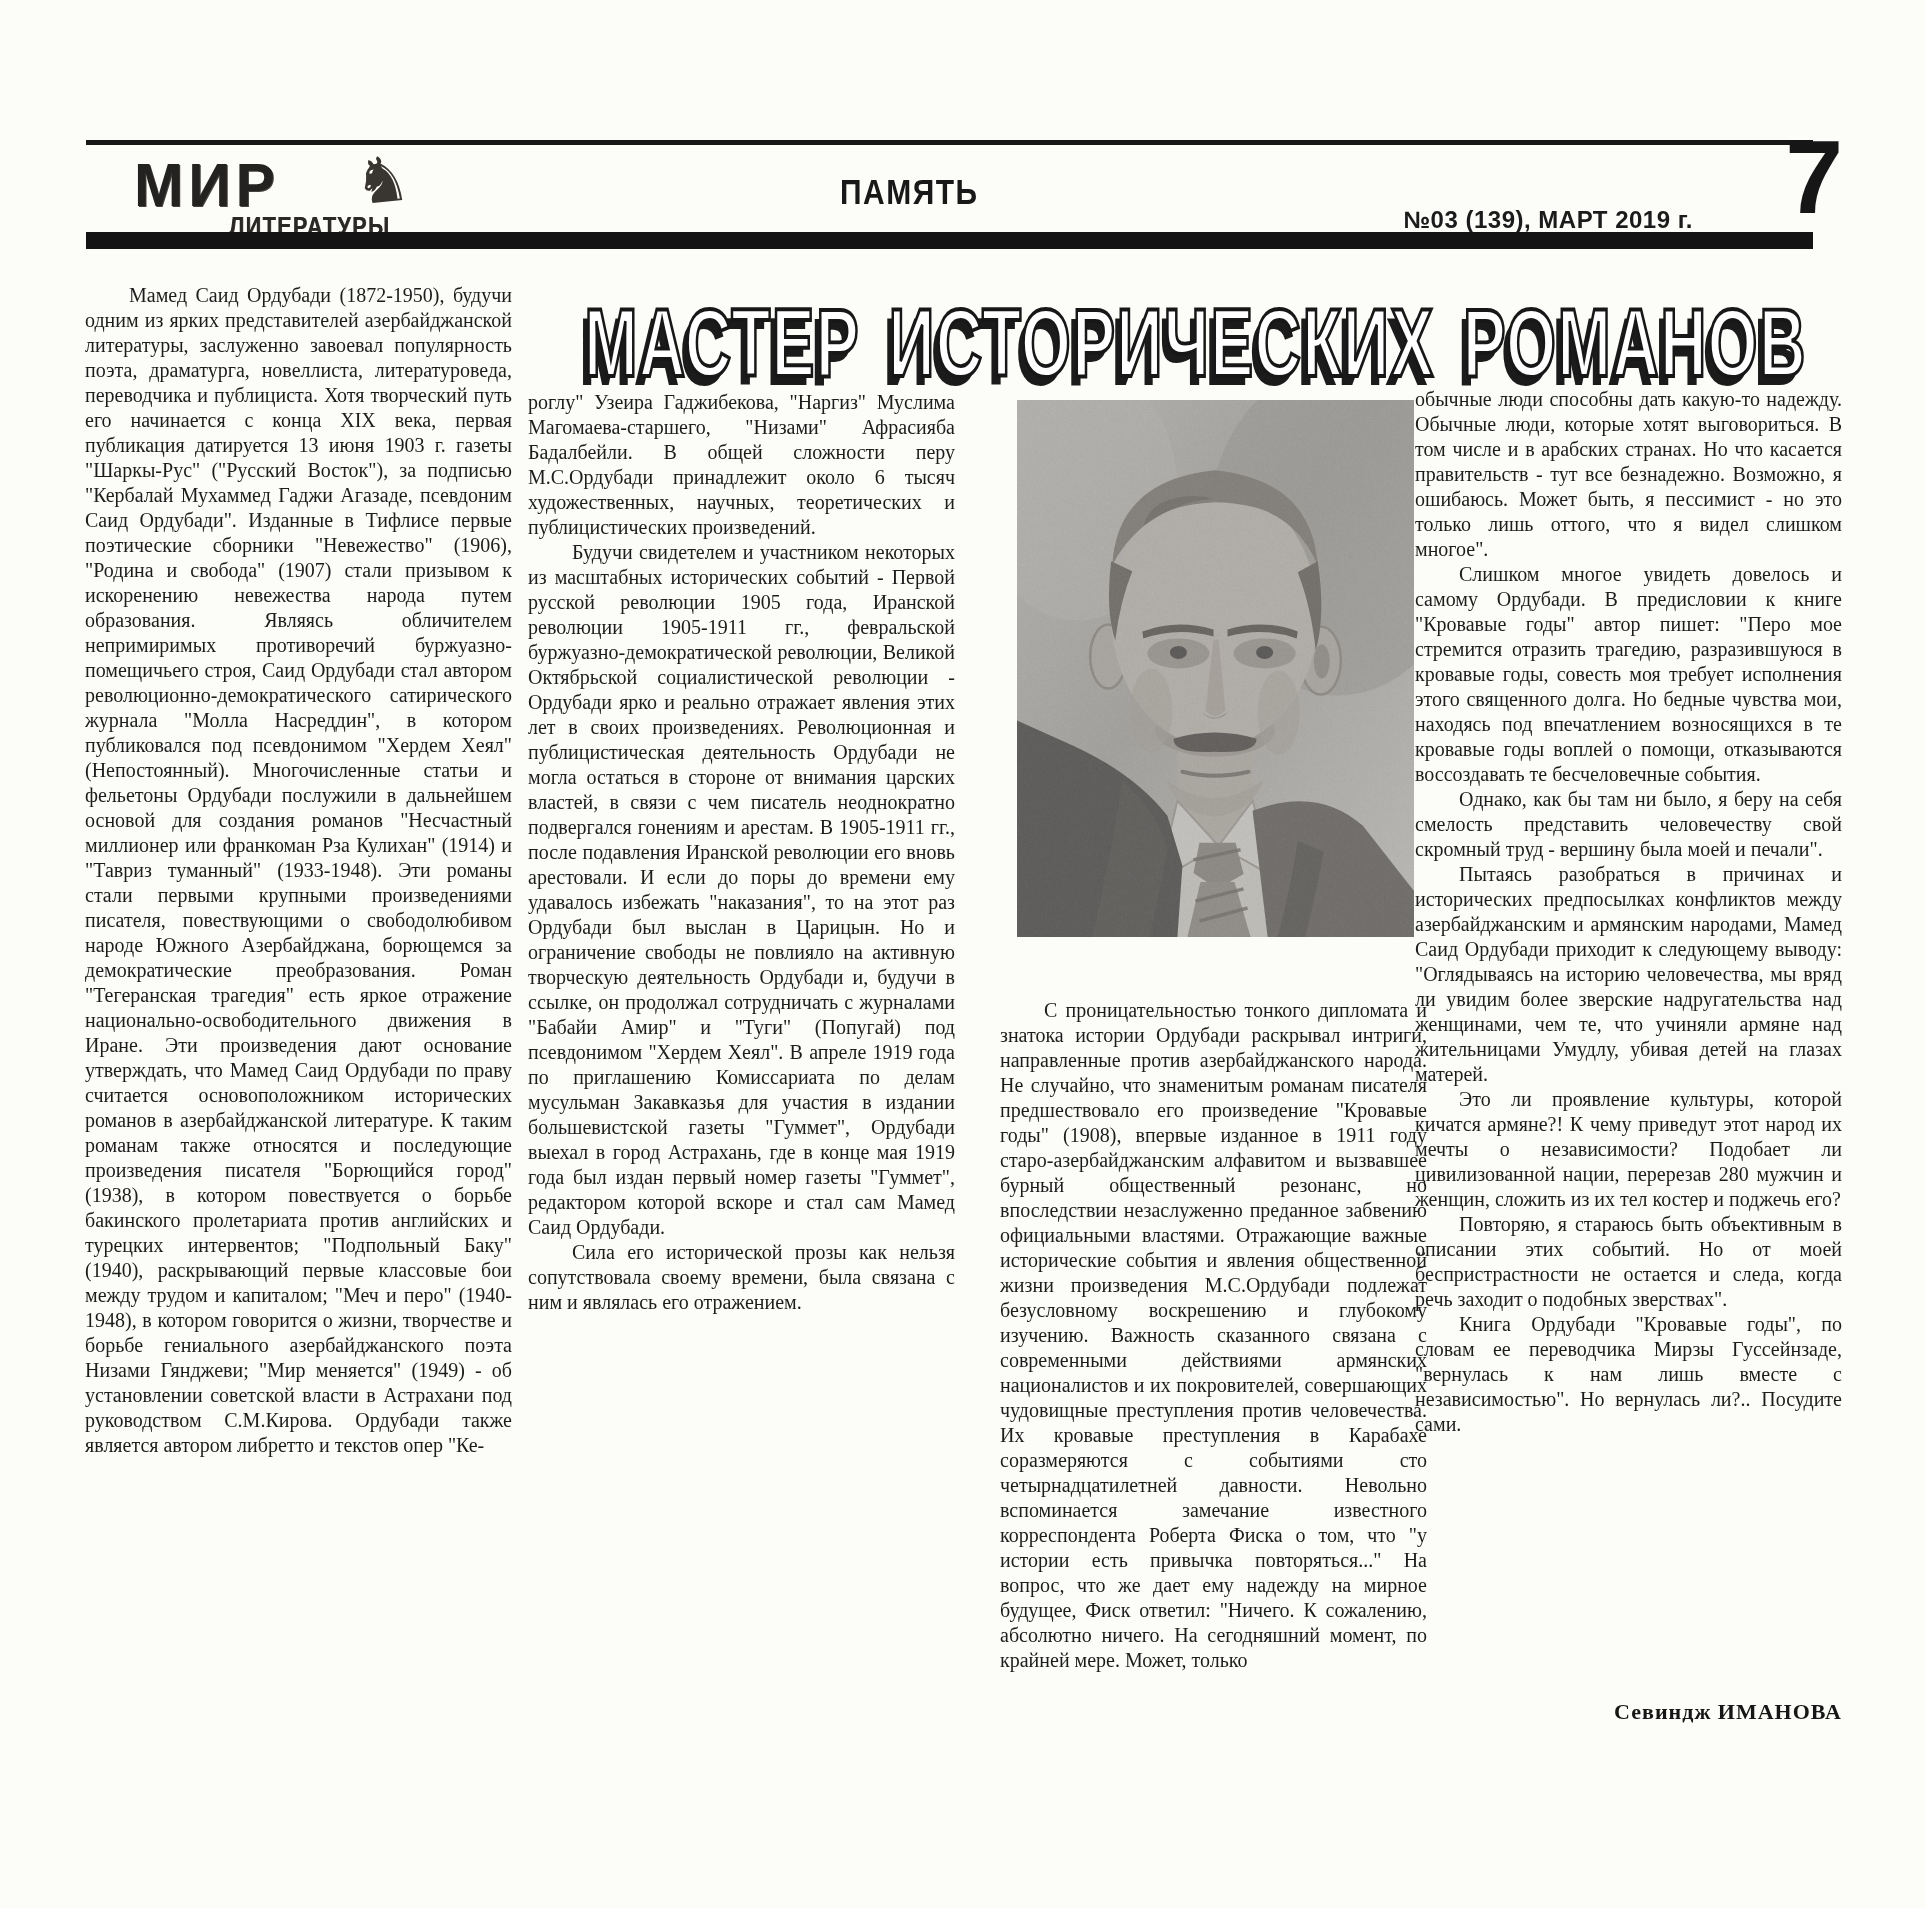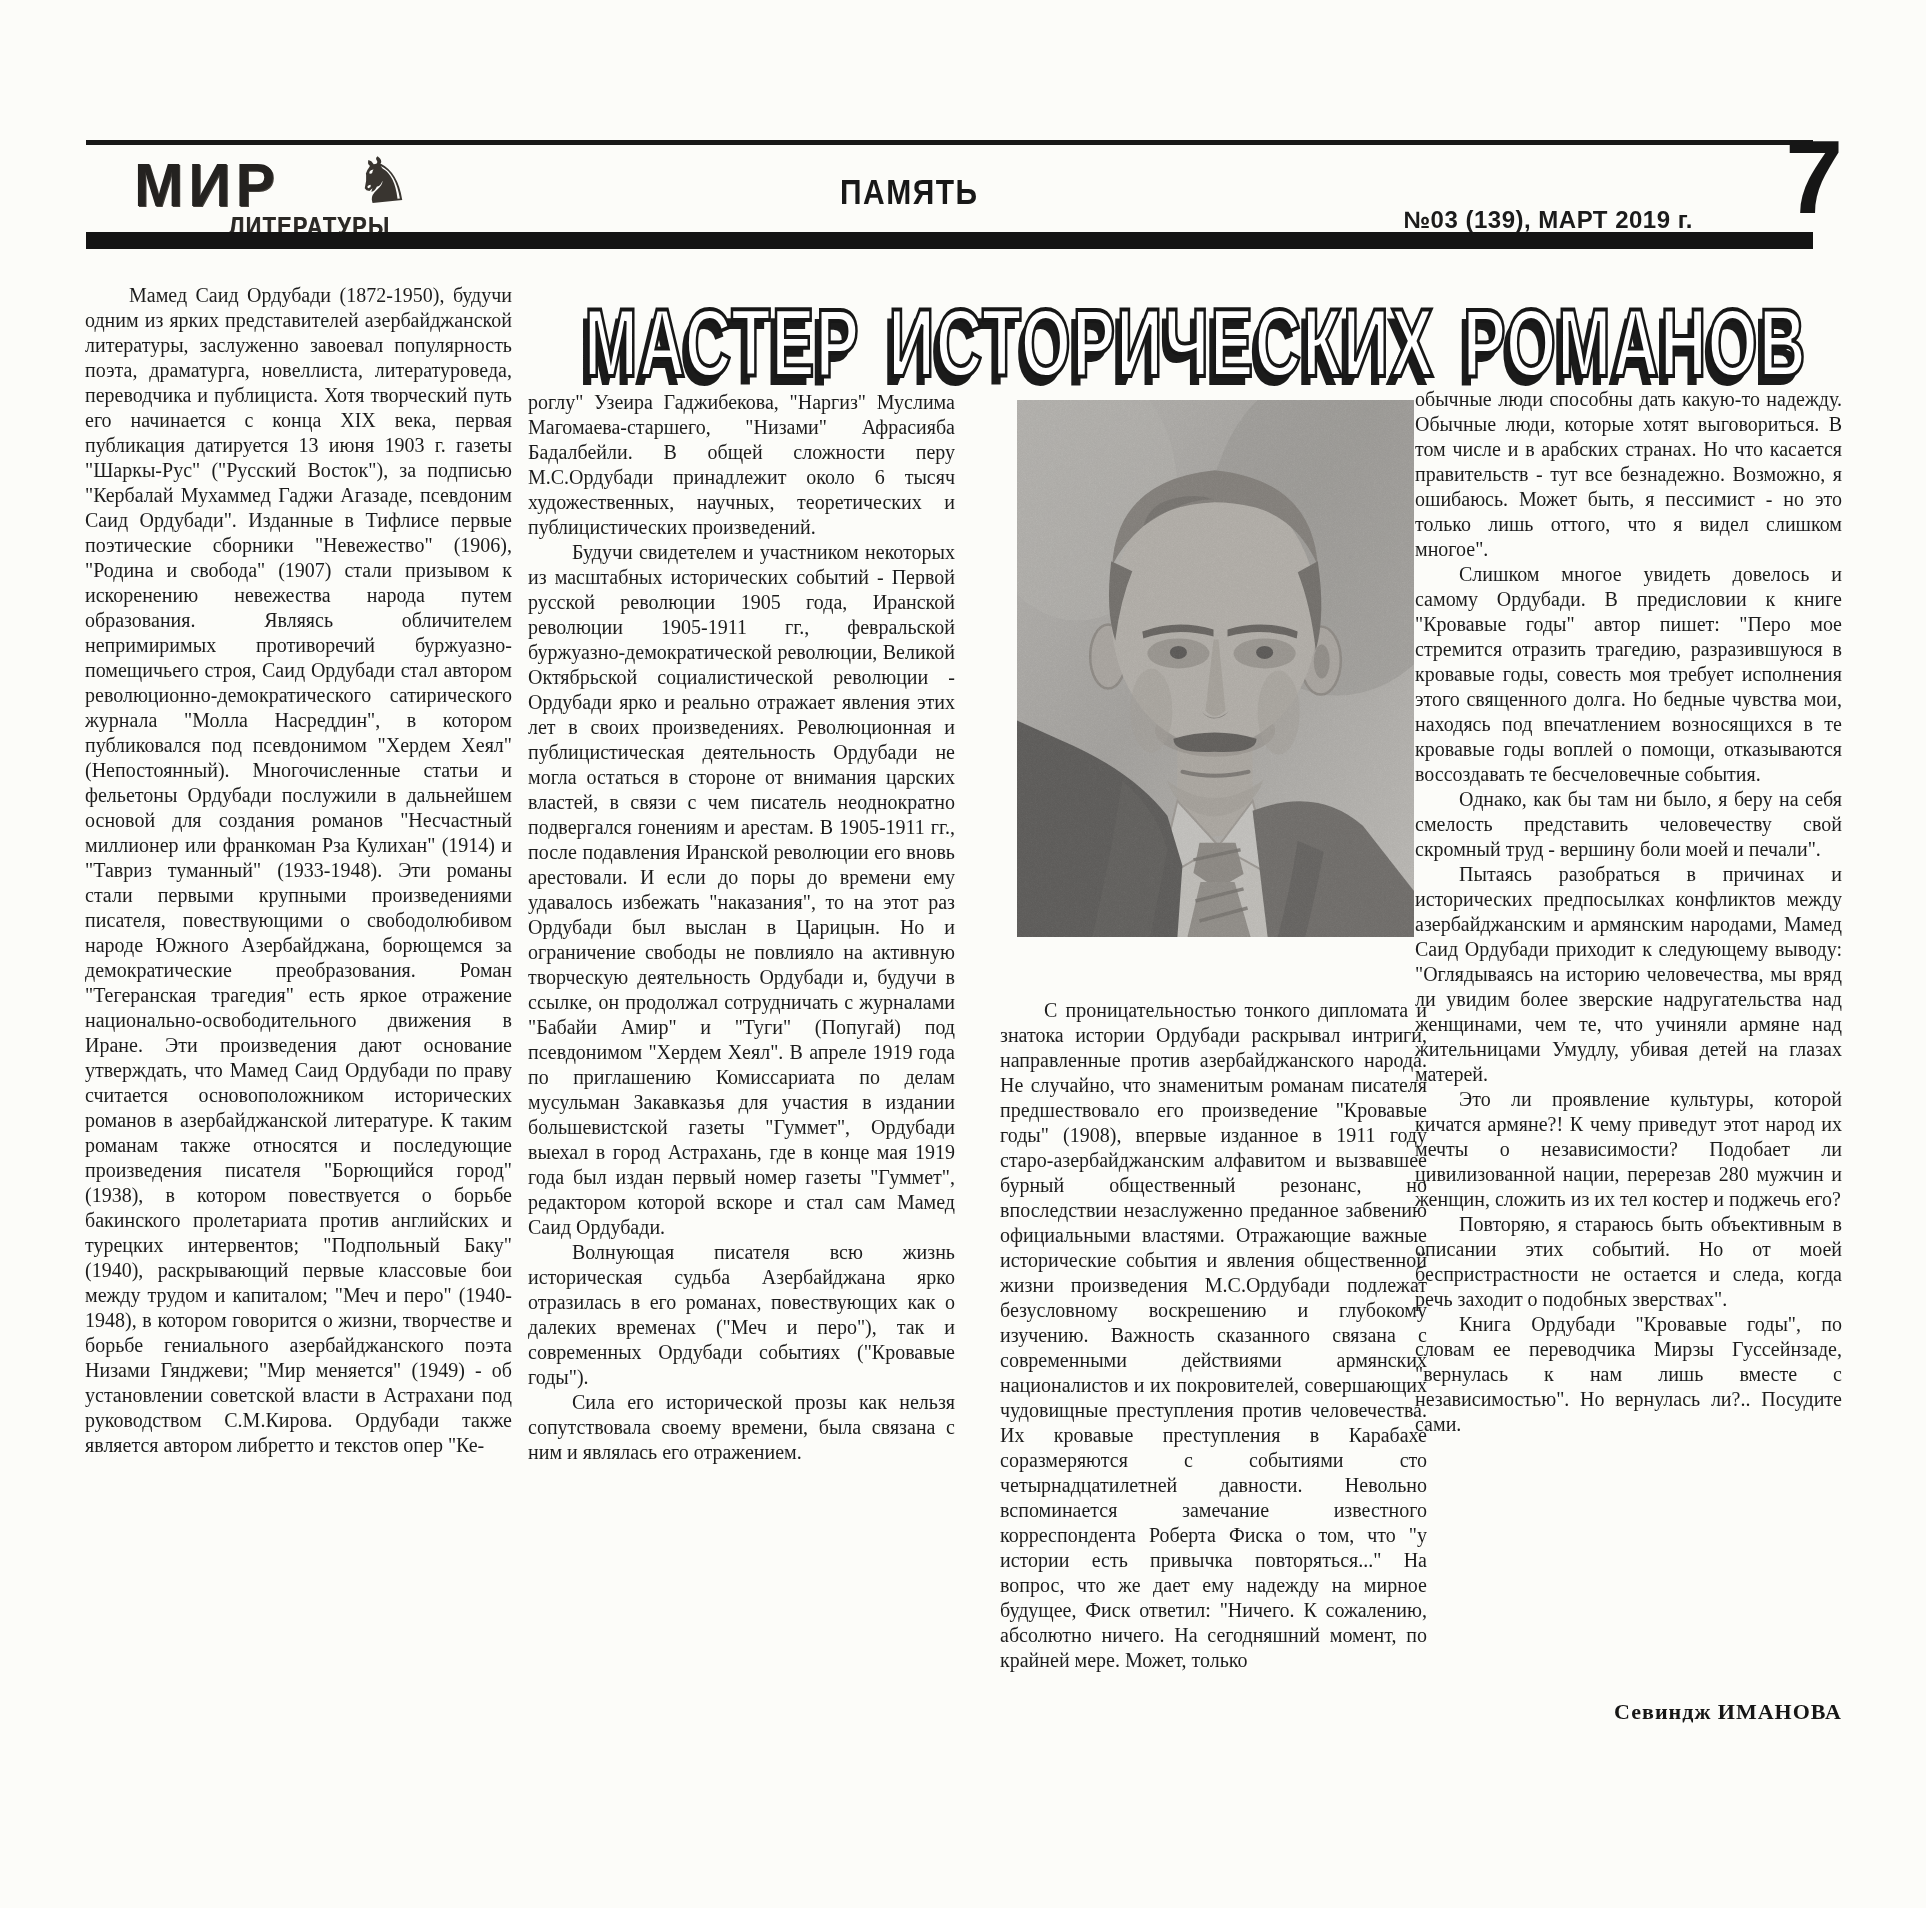--- a/index.html
+++ b/index.html
@@ -209,30 +209,29 @@
       <rect x="0" y="0" width="792" height="1072" filter="url(#grain)" opacity="0.5" fill="#888"></rect>
     </svg>
   </figure>
 
   <section class="col col1">
       <p class="para indent">Мамед Саид Ордубади (1872-1950), будучи одним из ярких представителей азербайджанской литературы, заслуженно завоевал популярность поэта, драматурга, новеллиста, литературоведа, переводчика и публициста. Хотя творческий путь его начинается с конца XIX века, первая публикация датируется 13 июня 1903 г. газеты "Шаркы-Рус" ("Русский Восток"), за подписью "Кербалай Мухаммед Гаджи Агазаде, псевдоним Саид Ордубади". Изданные в Тифлисе первые поэтические сборники "Невежество" (1906), "Родина и свобода" (1907) стали призывом к искоренению невежества народа путем образования. Являясь обличителем непримиримых противоречий буржуазно-помещичьего строя, Саид Ордубади стал автором революционно-демократического сатирического журнала "Молла Насреддин", в котором публиковался под псевдонимом "Хердем Хеял" (Непостоянный). Многочисленные статьи и фельетоны Ордубади послужили в дальнейшем основой для создания романов "Несчастный миллионер или франкоман Рза Кулихан" (1914) и "Тавриз туманный" (1933-1948). Эти романы стали первыми крупными произведениями писателя, повествующими о свободолюбивом народе Южного Азербайджана, борющемся за демократические преобразования. Роман "Тегеранская трагедия" есть яркое отражение национально-освободительного движения в Иране. Эти произведения дают основание утверждать, что Мамед Саид Ордубади по праву считается основоположником исторических романов в азербайджанской литературе. К таким романам также относятся и последующие произведения писателя "Борющийся город" (1938), в котором повествуется о борьбе бакинского пролетариата против английских и турецких интервентов; "Подпольный Баку" (1940), раскрывающий первые классовые бои между трудом и капиталом; "Меч и перо" (1940-1948), в котором говорится о жизни, творчестве и борьбе гениального азербайджанского поэта Низами Гянджеви; "Мир меняется" (1949) - об установлении советской власти в Астрахани под руководством С.М.Кирова. Ордубади также является автором либретто и текстов опер "Ке-</p>
     </section>
   <section class="col col2">
       <p class="para">роглу" Узеира Гаджибекова, "Наргиз" Муслима Магомаева-старшего, "Низами" Афрасияба Бадалбейли. В общей сложности перу М.С.Ордубади принадлежит около 6 тысяч художественных, научных, теоретических и публицистических произведений.</p>
       <p class="para indent">Будучи свидетелем и участником некоторых из масштабных исторических событий - Первой русской революции 1905 года, Иранской революции 1905-1911 гг., февральской буржуазно-демократической революции, Великой Октябрьской социалистической революции - Ордубади ярко и реально отражает явления этих лет в своих произведениях. Революционная и публицистическая деятельность Ордубади не могла остаться в стороне от внимания царских властей, в связи с чем писатель неоднократно подвергался гонениям и арестам. В 1905-1911 гг., после подавления Иранской революции его вновь арестовали. И если до поры до времени ему удавалось избежать "наказания", то на этот раз Ордубади был выслан в Царицын. Но и ограничение свободы не повлияло на активную творческую деятельность Ордубади и, будучи в ссылке, он продолжал сотрудничать с журналами "Бабайи Амир" и "Туги" (Попугай) под псевдонимом "Хердем Хеял". В апреле 1919 года по приглашению Комиссариата по делам мусульман Закавказья для участия в издании большевистской газеты "Гуммет", Ордубади выехал в город Астрахань, где в конце мая 1919 года был издан первый номер газеты "Гуммет", редактором которой вскоре и стал сам Мамед Саид Ордубади.</p>
-      <p class="para indent">Волнующая писателя всю жизнь историческая судьба Азербайджана ярко отразилась в его романах, повествующих как о далеких временах ("Меч и перо"), так и современных Ордубади событиях ("Кровавые годы").</p>
       <p class="para indent">Сила его исторической прозы как нельзя сопутствовала своему времени, была связана с ним и являлась его отражением.</p>
     </section>
   <section class="col col3">
       <p class="para indent">С проницательностью тонкого дипломата и знатока истории Ордубади раскрывал интриги, направленные против азербайджанского народа. Не случайно, что знаменитым романам писателя предшествовало его произведение "Кровавые годы" (1908), впервые изданное в 1911 году старо-азербайджанским алфавитом и вызвавшее бурный общественный резонанс, но впоследствии незаслуженно преданное забвению официальными властями. Отражающие важные исторические события и явления общественной жизни произведения М.С.Ордубади подлежат безусловному воскрешению и глубокому изучению. Важность сказанного связана с современными действиями армянских националистов и их покровителей, совершающих чудовищные преступления против человечества. Их кровавые преступления в Карабахе соразмеряются с событиями сто четырнадцатилетней давности. Невольно вспоминается замечание известного корреспондента Роберта Фиска о том, что "у истории есть привычка повторяться..." На вопрос, что же дает ему надежду на мирное будущее, Фиск ответил: "Ничего. К сожалению, абсолютно ничего. На сегодняшний момент, по крайней мере. Может, только</p>
     </section>
   <section class="col col4">
       <p class="para">обычные люди способны дать какую-то надежду. Обычные люди, которые хотят выговориться. В том числе и в арабских странах. Но что касается правительств - тут все безнадежно. Возможно, я ошибаюсь. Может быть, я пессимист - но это только лишь оттого, что я видел слишком многое".</p>
       <p class="para indent">Слишком многое увидеть довелось и самому Ордубади. В предисловии к книге "Кровавые годы" автор пишет: "Перо мое стремится отразить трагедию, разразившуюся в кровавые годы, совесть моя требует исполнения этого священного долга. Но бедные чувства мои, находясь под впечатлением возносящихся в те кровавые годы воплей о помощи, отказываются воссоздавать те бесчеловечные события.</p>
-      <p class="para indent">Однако, как бы там ни было, я беру на себя смелость представить человечеству свой скромный труд - вершину боли моей и печали".</p>
+      <p class="para indent">Однако, как бы там ни было, я беру на себя смелость представить человечеству свой скромный труд - вершину была моей и печали".</p>
       <p class="para indent">Пытаясь разобраться в причинах и исторических предпосылках конфликтов между азербайджанским и армянским народами, Мамед Саид Ордубади приходит к следующему выводу: "Оглядываясь на историю человечества, мы вряд ли увидим более зверские надругательства над женщинами, чем те, что учиняли армяне над жительницами Умудлу, убивая детей на глазах матерей.</p>
       <p class="para indent">Это ли проявление культуры, которой кичатся армяне?! К чему приведут этот народ их мечты о независимости? Подобает ли цивилизованной нации, перерезав 280 мужчин и женщин, сложить из их тел костер и поджечь его?</p>
       <p class="para indent">Повторяю, я стараюсь быть объективным в описании этих событий. Но от моей беспристрастности не остается и следа, когда речь заходит о подобных зверствах".</p>
       <p class="para indent">Книга Ордубади "Кровавые годы", по словам ее переводчика Мирзы Гуссейнзаде, "вернулась к нам лишь вместе с независимостью". Но вернулась ли?.. Посудите сами.</p>
     </section>
 
   <div class="byline">Севиндж ИМАНОВА</div>
 
 </div>
 

